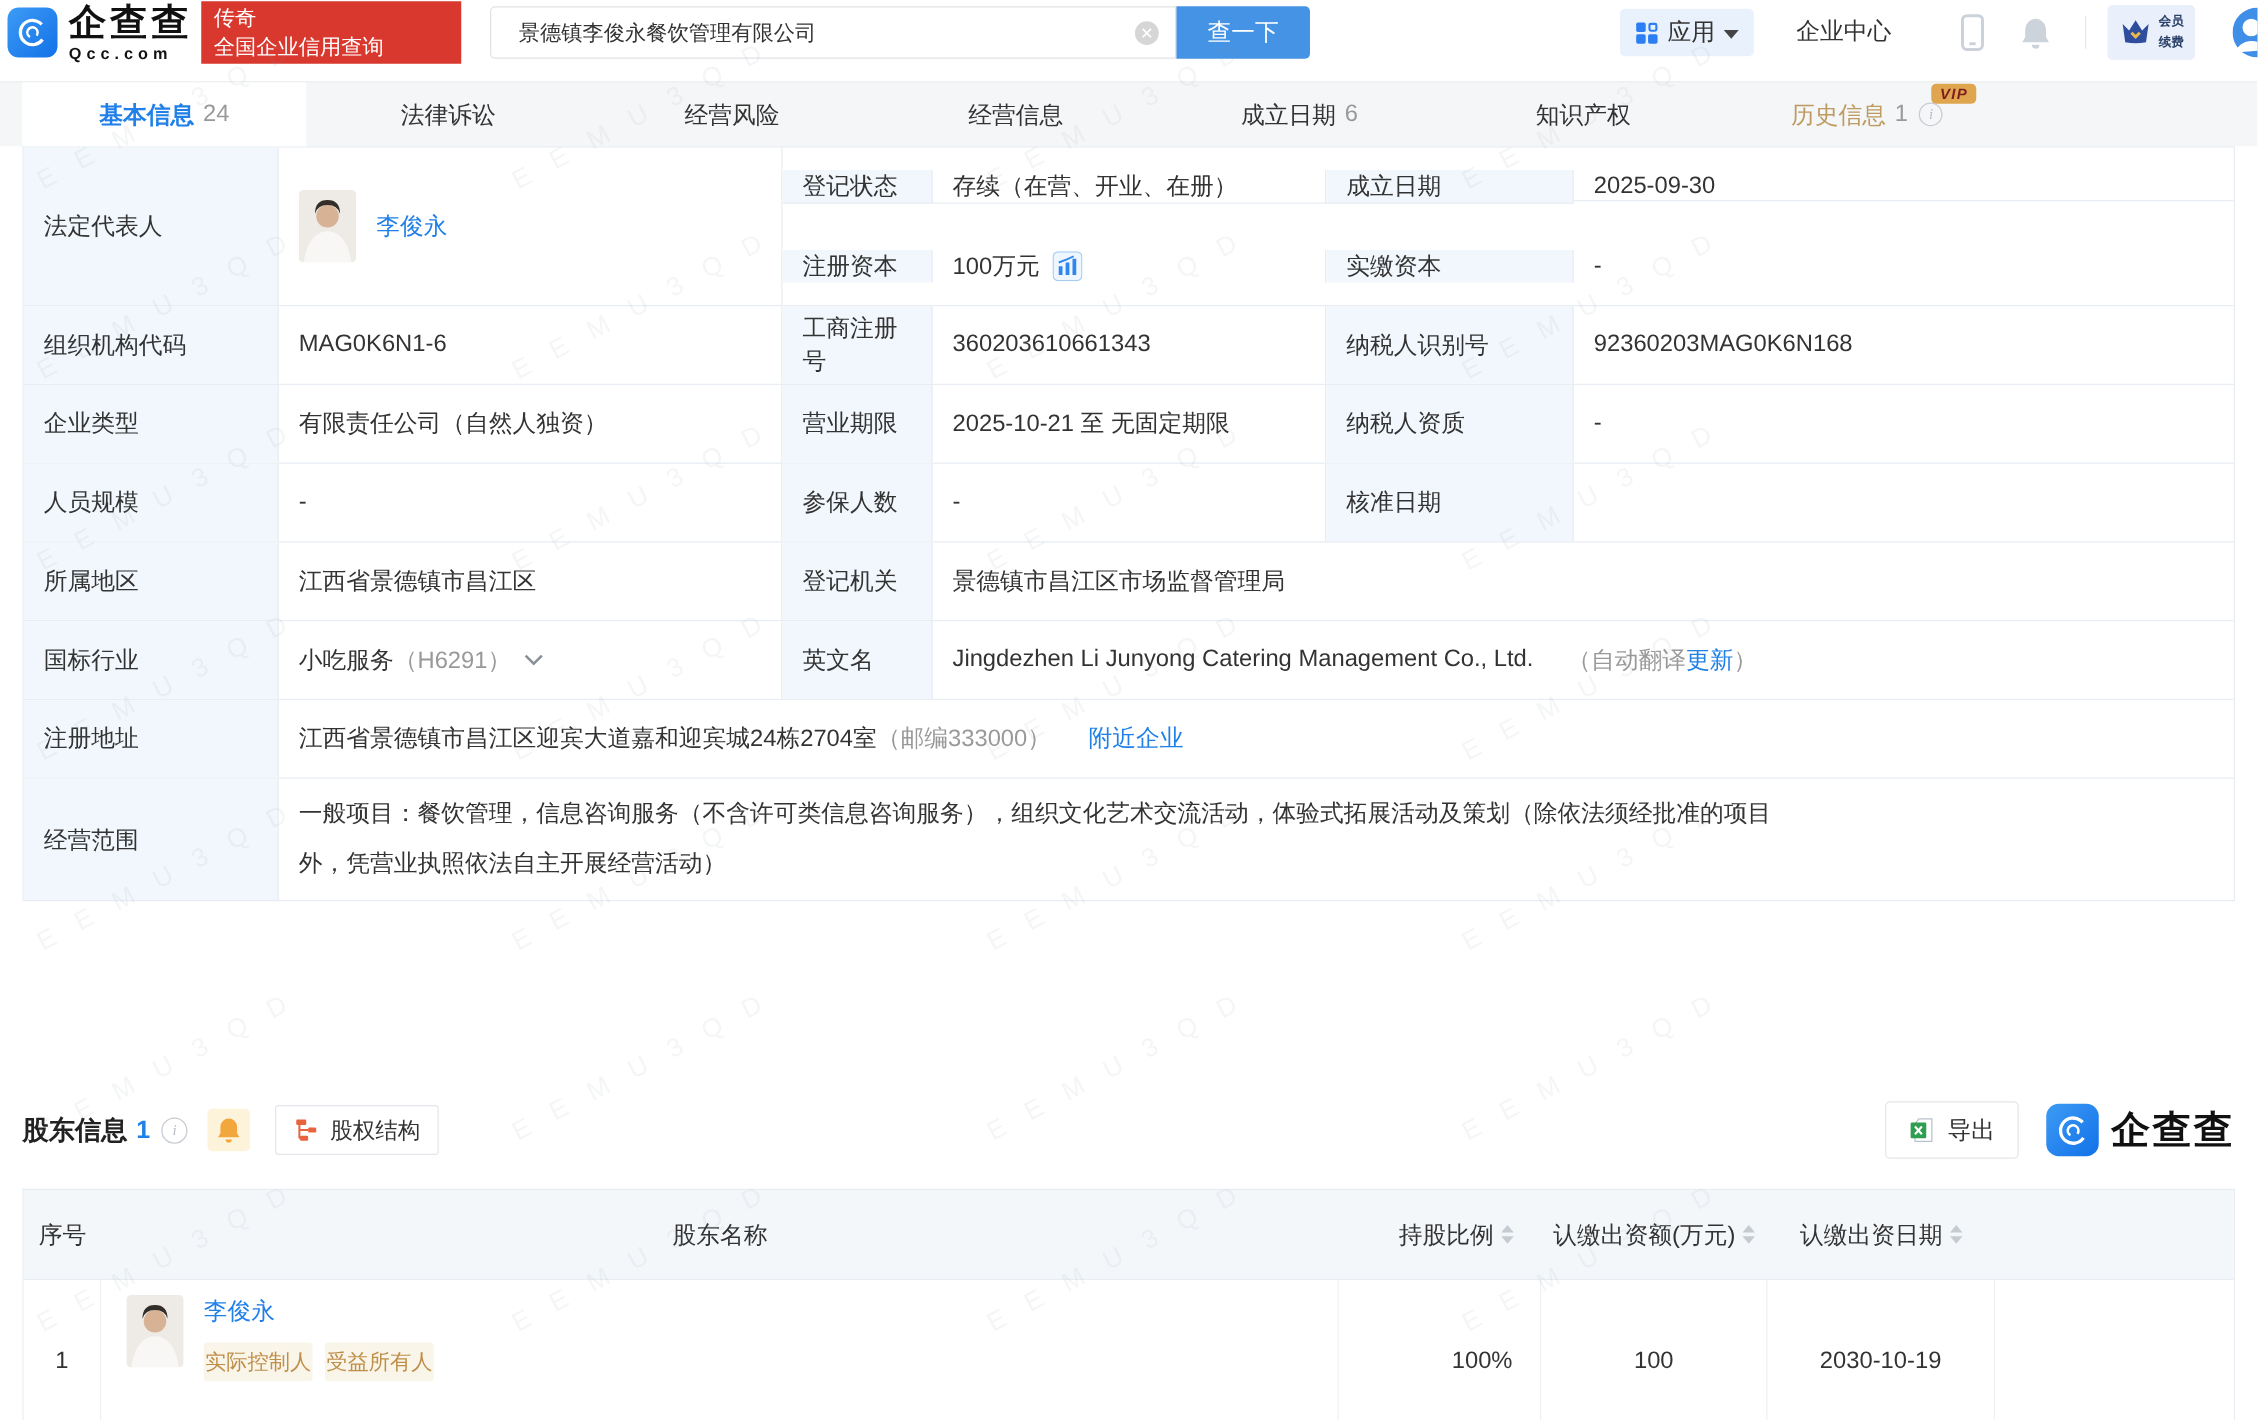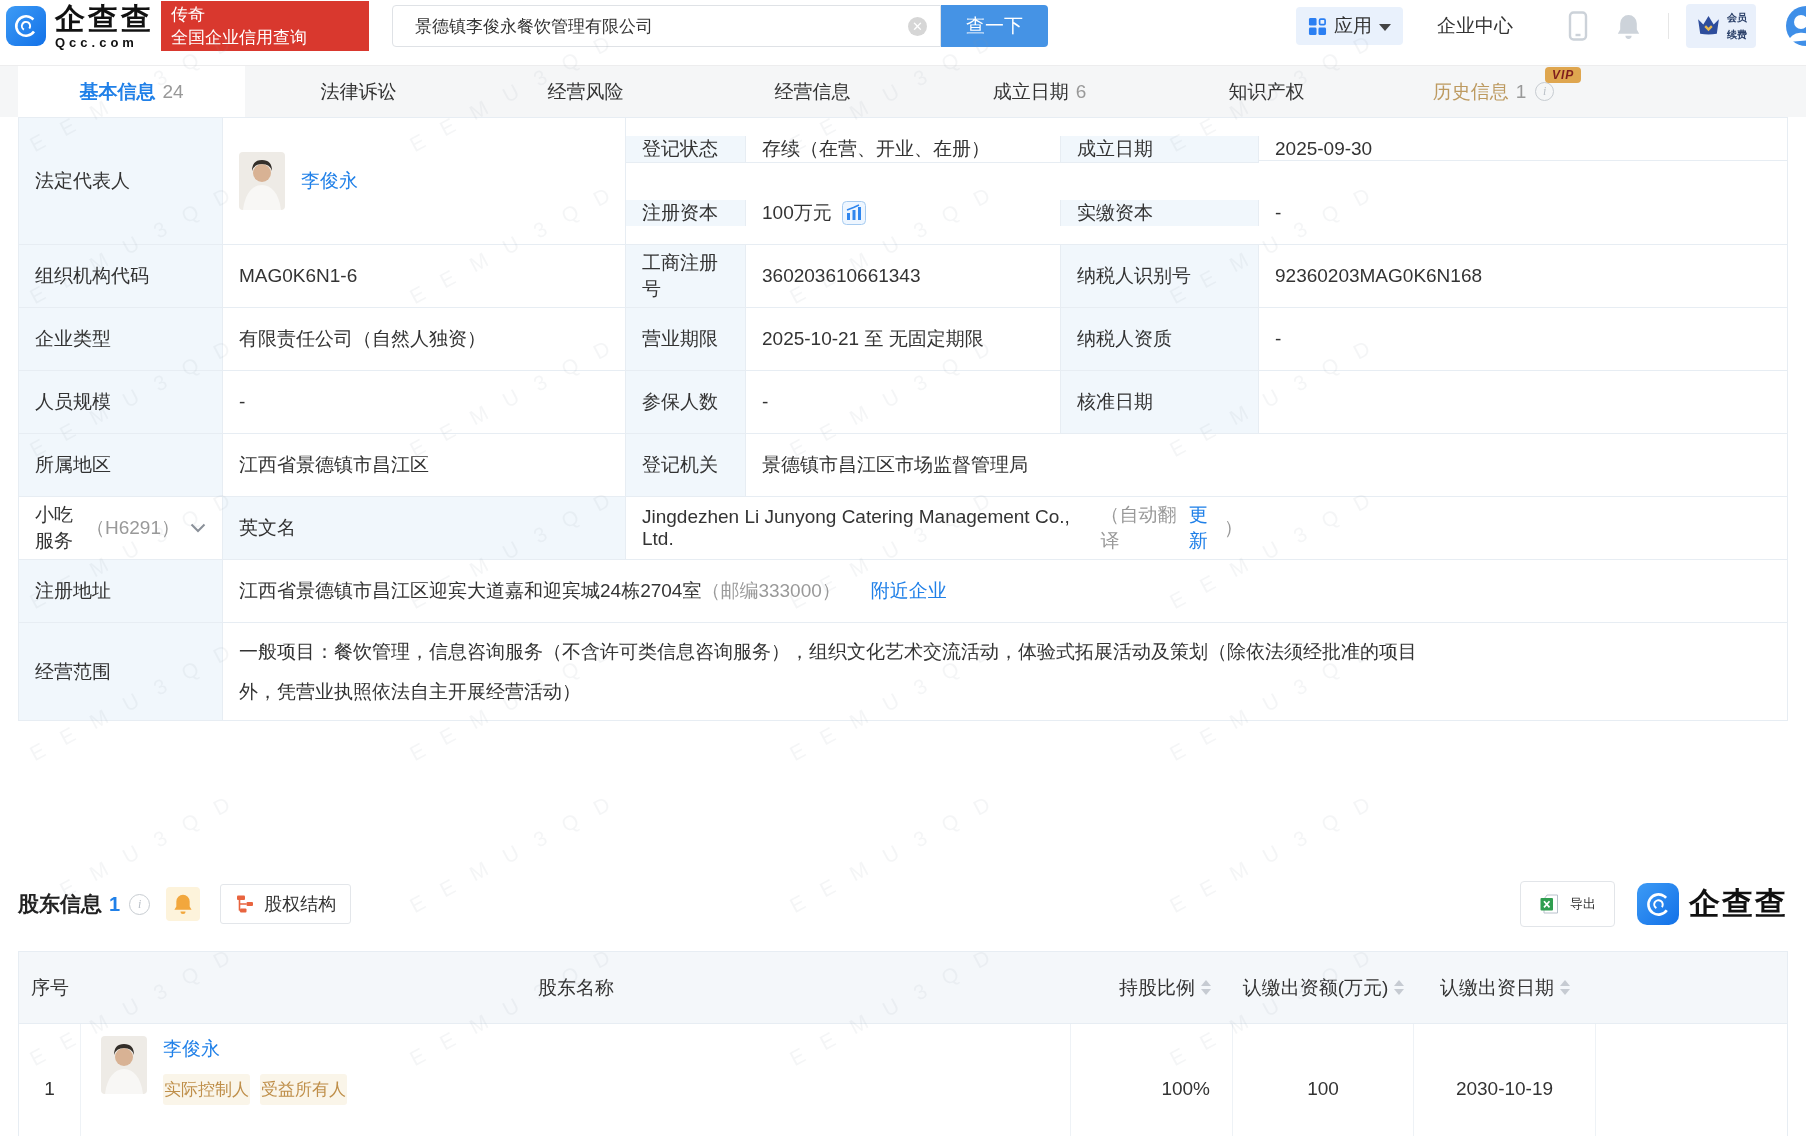--- a/index.html
+++ b/index.html
@@ -73,21 +73,21 @@
   .scope-text { max-width:1190px; line-height:40px; }
   
   .sh-head { margin:160px 18px 0; display:flex; align-items:center; }
   .sh-title { font-size:21px; font-weight:bold; color:#222; }
   .sh-count { font-size:20px; font-weight:bold; color:#2080e8; margin-left:7px; }
   .bell-pill { width:34px; height:34px; background:#fdf3db; border-radius:4px; margin-left:16px;
     display:flex; align-items:center; justify-content:center; }
   .equity-btn { margin-left:20px; height:40px; border:1px solid #e3e6ea; border-radius:3px; background:#fff;
     display:flex; align-items:center; gap:9px; padding:0 14px; font-size:18px; color:#333; font-family:inherit; }
   .export-btn { margin-left:auto; height:46px; border:1px solid #e2e5e9; border-radius:4px; background:#fff;
-    display:flex; align-items:center; gap:9px; padding:0 18px; font-size:13px; color:#333; font-family:inherit; }
+    display:flex; align-items:center; gap:9px; padding:0 18px; font-size:19px; color:#333; font-family:inherit; }
   .mini-logo { display:flex; align-items:center; gap:10px; margin-left:22px; }
   .mini-logo .mini-icon { width:42px; height:42px; border-radius:10px;
     background:linear-gradient(135deg,#3d9bf5,#1271e8); display:flex; align-items:center; justify-content:center; }
   .mini-logo .mini-txt { font-size:31px; font-weight:bold; color:#111; letter-spacing:2px; white-space:nowrap; }
   .sh-table { margin:24px 18px 0; border:1px solid #e7edf3; border-bottom:none; font-size:19px; }
   .sh-hrow { display:grid; grid-template-columns:62px 990px 162px 181px 182px 1fr;
     height:72px; background:#f4f7fa; border-bottom:1px solid #e7edf3; }
   .sh-hrow .hc { display:flex; align-items:center; }
   .sh-brow { display:grid; grid-template-columns:62px 990px 162px 181px 182px 1fr; height:130px; background:#fff; }
   .sh-brow .bc { border-right:1px solid #eef2f6; display:flex; align-items:center; }
@@ -294,20 +294,21 @@
   </div>
 
   <div class="irow">
     <div class="c lab">所属地区</div>
     <div class="c">江西省景德镇市昌江区</div>
     <div class="c lab">登记机关</div>
     <div class="c last" style="grid-column:span 3;">景德镇市昌江区市场监督管理局</div>
   </div>
 
   <div class="irow">
+    <div class="c lab">国标行业</div>
     <div class="c">
       <span>小吃服务</span>
       <span class="gray">（H6291）</span>
       <span class="chev">
         <svg width="16" height="10" viewBox="0 0 16 10">
             <path d="M1.5 1.5 l6.5 6.5 6.5 -6.5" stroke="#8a9099" stroke-width="2" fill="none"></path>
           </svg>
       </span>
     </div>
     <div class="c lab">英文名</div>

